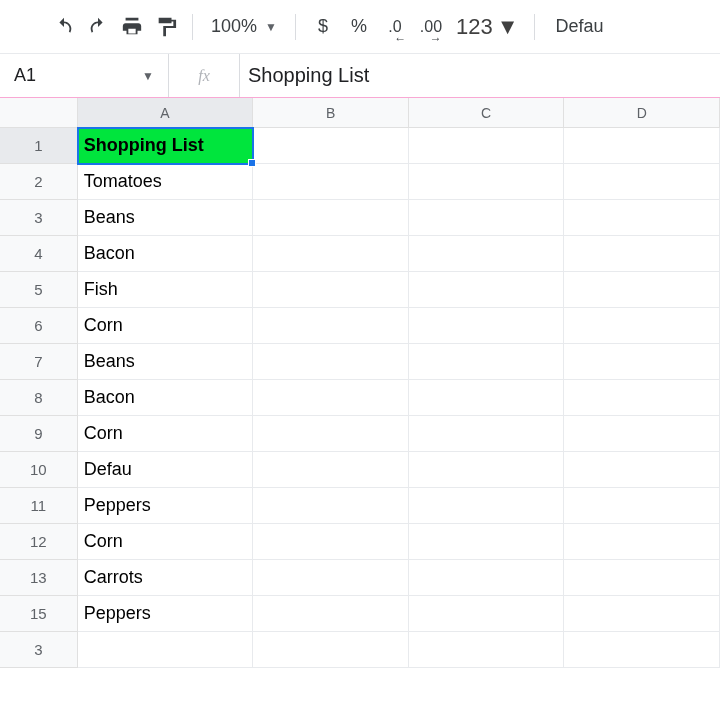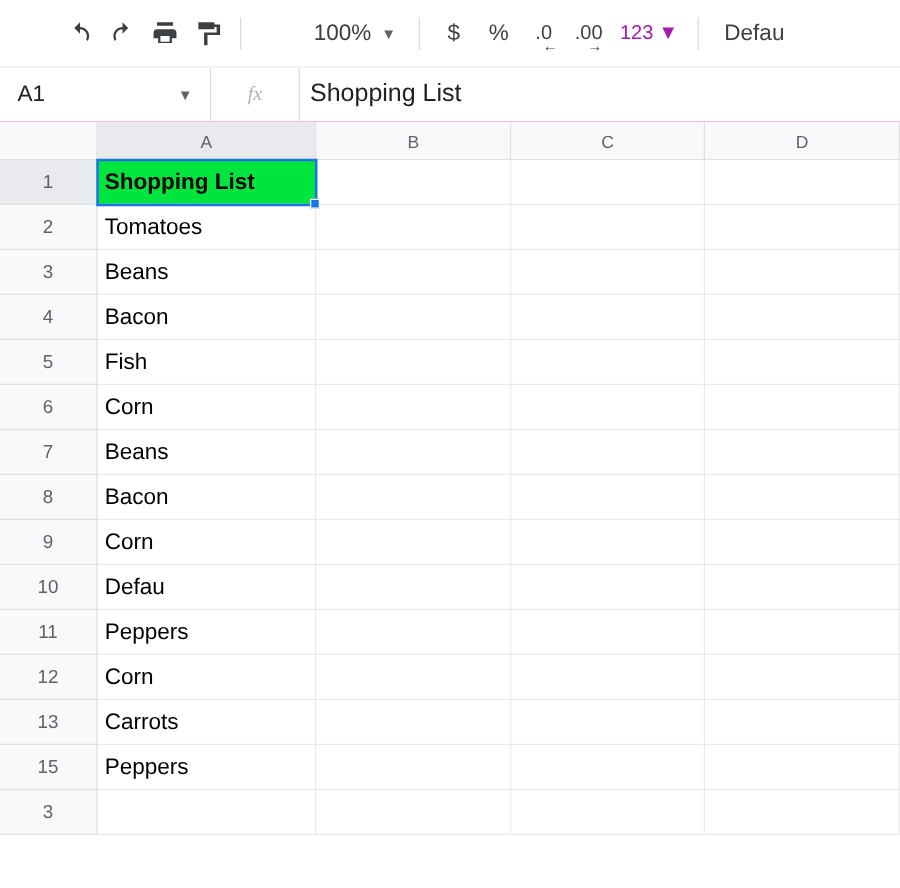--- a/index.html
+++ b/index.html
@@ -33,40 +33,39 @@
     .tb-btn svg { width: 22px; height: 22px; fill: #3c4043; }
     .tb-sep { width: 1px; height: 26px; background: #dadce0; margin: 0 8px; }
     .zoom {
       display: flex;
       align-items: center;
       gap: 8px;
       font-size: 18px;
       color: #3c4043;
       padding: 0 8px;
       cursor: pointer;
-      margin-left: 40px;
     }
     .zoom .caret { font-size: 12px; color: #5f6368; }
     .fmt-txt {
       display: flex;
       align-items: center;
       justify-content: center;
       min-width: 34px;
       height: 32px;
       font-size: 18px;
       color: #3c4043;
       cursor: pointer;
     }
     .fmt-txt.small { font-size: 16px; }
     .fmt-combo {
       display: flex;
       align-items: center;
       gap: 4px;
-      font-size: 16px;
-      color: #a21caf;
+      font-size: 22px;
+      color: #404040;
       padding: 0 6px;
       cursor: pointer;
     }
     .font-sel {
       font-size: 18px;
       color: #3c4043;
       padding: 0 10px;
       cursor: pointer;
     }
 

